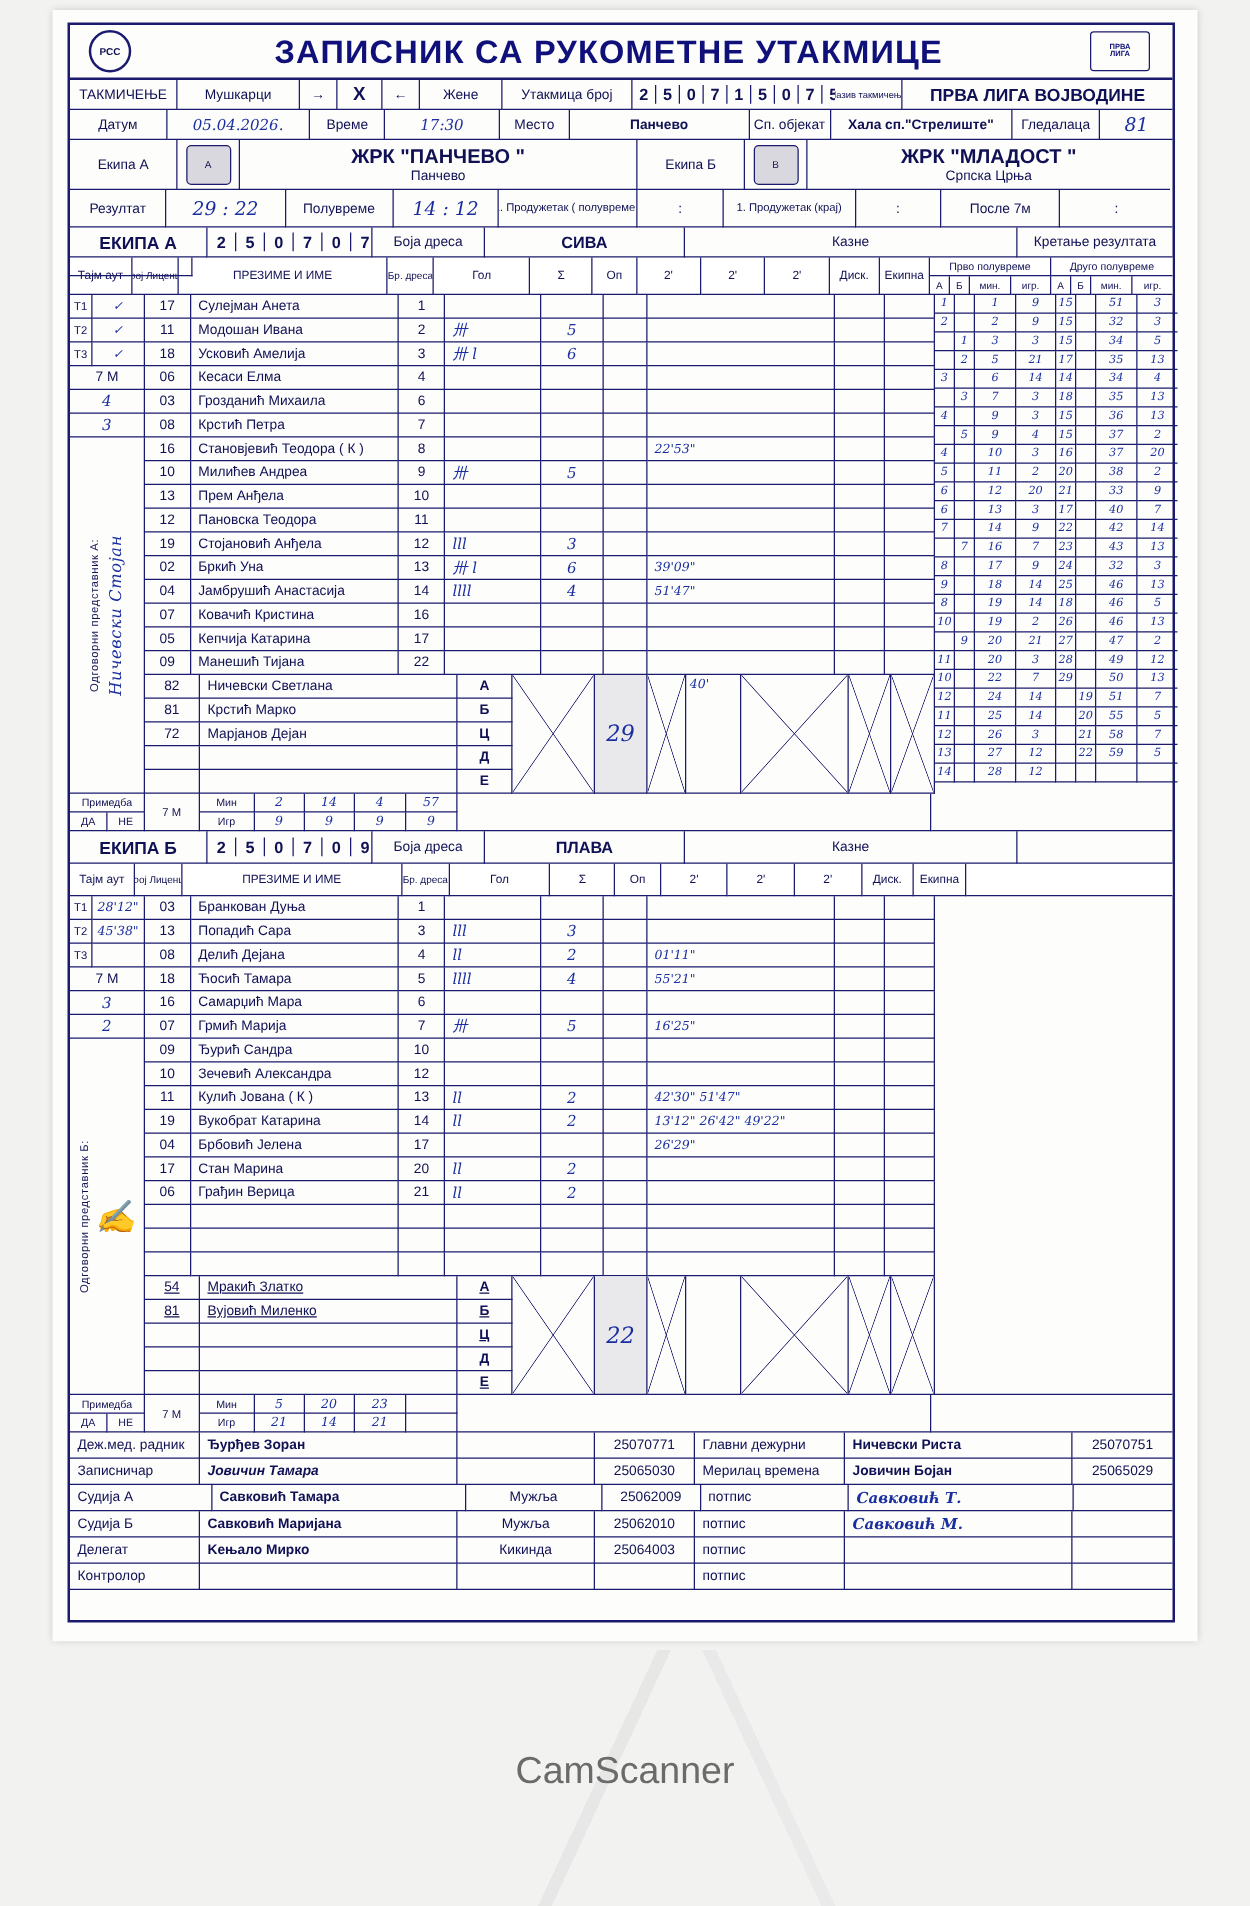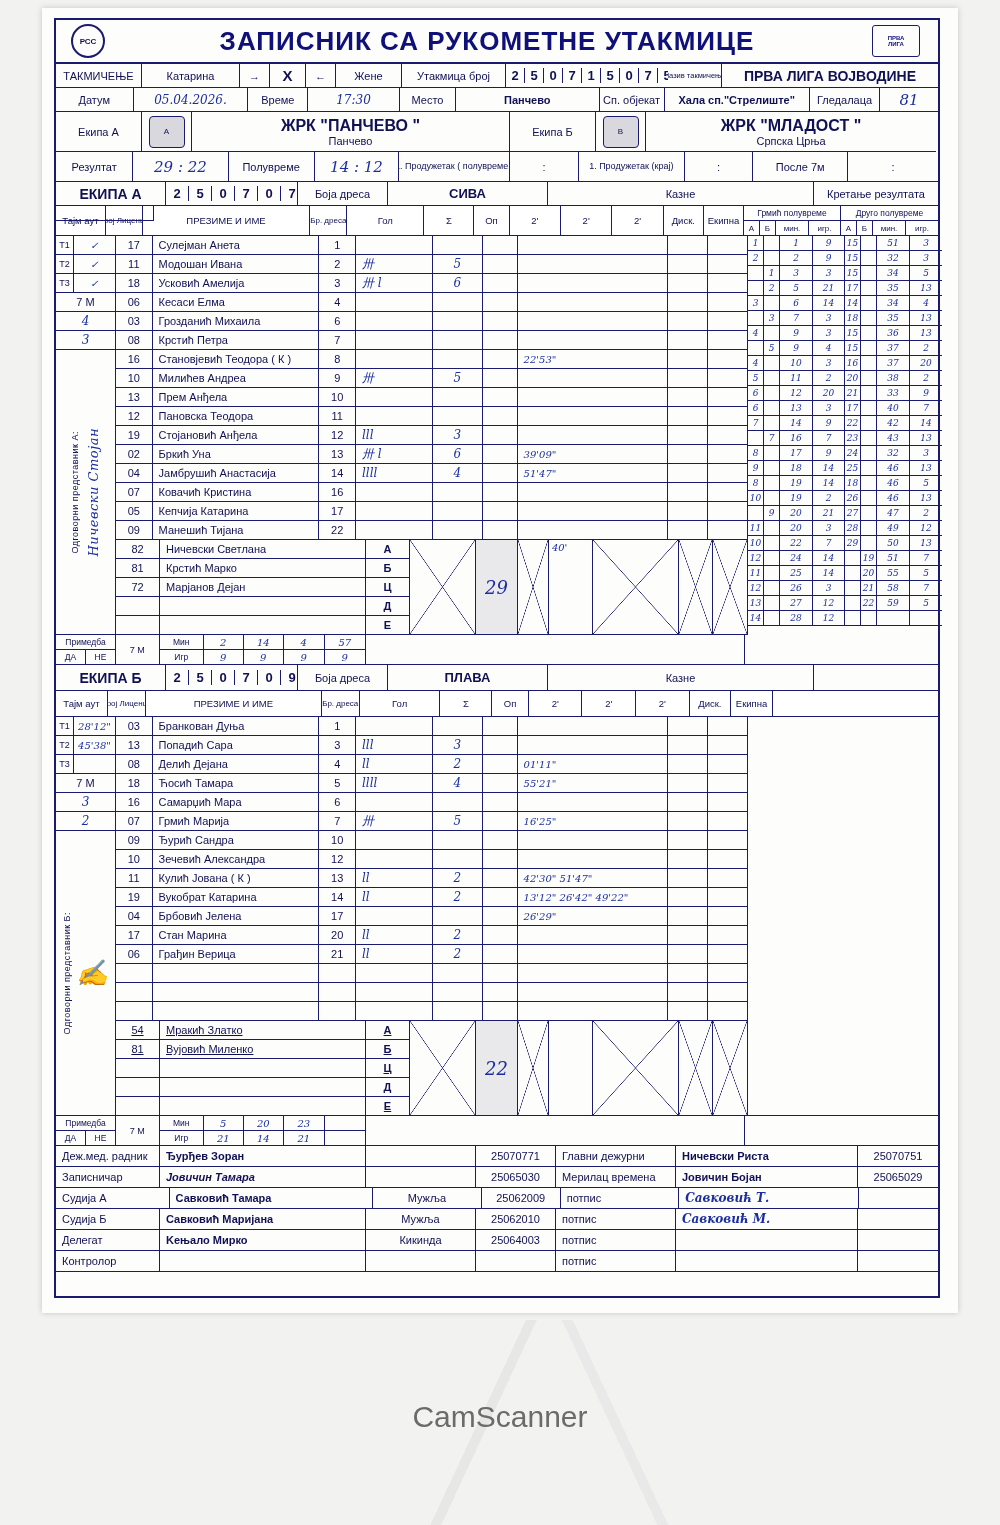--- a/index.html
+++ b/index.html
@@ -113,21 +113,21 @@
     <div class="logo-prva">
       <div class="prva-badge">
         <span>ПРВА</span>
         <span>ЛИГА</span>
       </div>
     </div>
   </div>
 
   <div class="row">
     <div class="cell c" style="width:86px;height:24px">ТАКМИЧЕЊЕ</div>
-    <div class="cell c" style="width:98px;height:24px">Катарина</div>
+    <div class="cell c" style="width:98px;height:24px">Мушкарци</div>
     <div class="cell c" style="width:30px;height:24px">→</div>
     <div class="cell c b" style="width:36px;height:24px;font-size:15px">X</div>
     <div class="cell c" style="width:30px;height:24px">←</div>
     <div class="cell c" style="width:66px;height:24px">Жене</div>
     <div class="cell c" style="width:104px;height:24px">Утакмица број</div>
     <div class="cell nb" style="width:162px;height:24px;padding:0">
       <div class="boxdigits" style="height:100%;align-items:center">
         <span>2</span>
         <span>5</span>
         <span>0</span>
@@ -221,21 +221,21 @@
     <div class="cell c" style="width:60px;height:30px">Σ</div>
     <div class="cell c" style="width:42px;height:30px">Оп</div>
     <div class="cell c" style="width:62px;height:30px">2'</div>
     <div class="cell c" style="width:62px;height:30px">2'</div>
     <div class="cell c" style="width:62px;height:30px">2'</div>
     <div class="cell c" style="width:48px;height:30px">Диск.</div>
     <div class="cell c" style="width:48px;height:30px">Екипна</div>
     <div class="cell c" style="width:98px;height:15px;border-bottom:1px solid #1a1a6e;font-size:8.5px;position:absolute;margin-left:0" hidden=""></div>
     <div style="width:194px;height:30px;display:flex;flex-direction:column">
       <div style="display:flex;height:15px">
-        <div class="cell c" style="width:97px;height:15px;font-size:8.5px">Грмић полувреме</div>
+        <div class="cell c" style="width:97px;height:15px;font-size:8.5px">Прво полувреме</div>
         <div class="cell c nb" style="width:97px;height:15px;font-size:8.5px">Друго полувреме</div>
       </div>
       <div style="display:flex;height:15px">
         <div class="cell c" style="width:16px;height:15px;font-size:8px">А</div>
         <div class="cell c" style="width:16px;height:15px;font-size:8px">Б</div>
         <div class="cell c" style="width:33px;height:15px;font-size:8px">мин.</div>
         <div class="cell c" style="width:32px;height:15px;font-size:8px">игр.</div>
         <div class="cell c" style="width:16px;height:15px;font-size:8px">А</div>
         <div class="cell c" style="width:16px;height:15px;font-size:8px">Б</div>
         <div class="cell c" style="width:33px;height:15px;font-size:8px">мин.</div>

